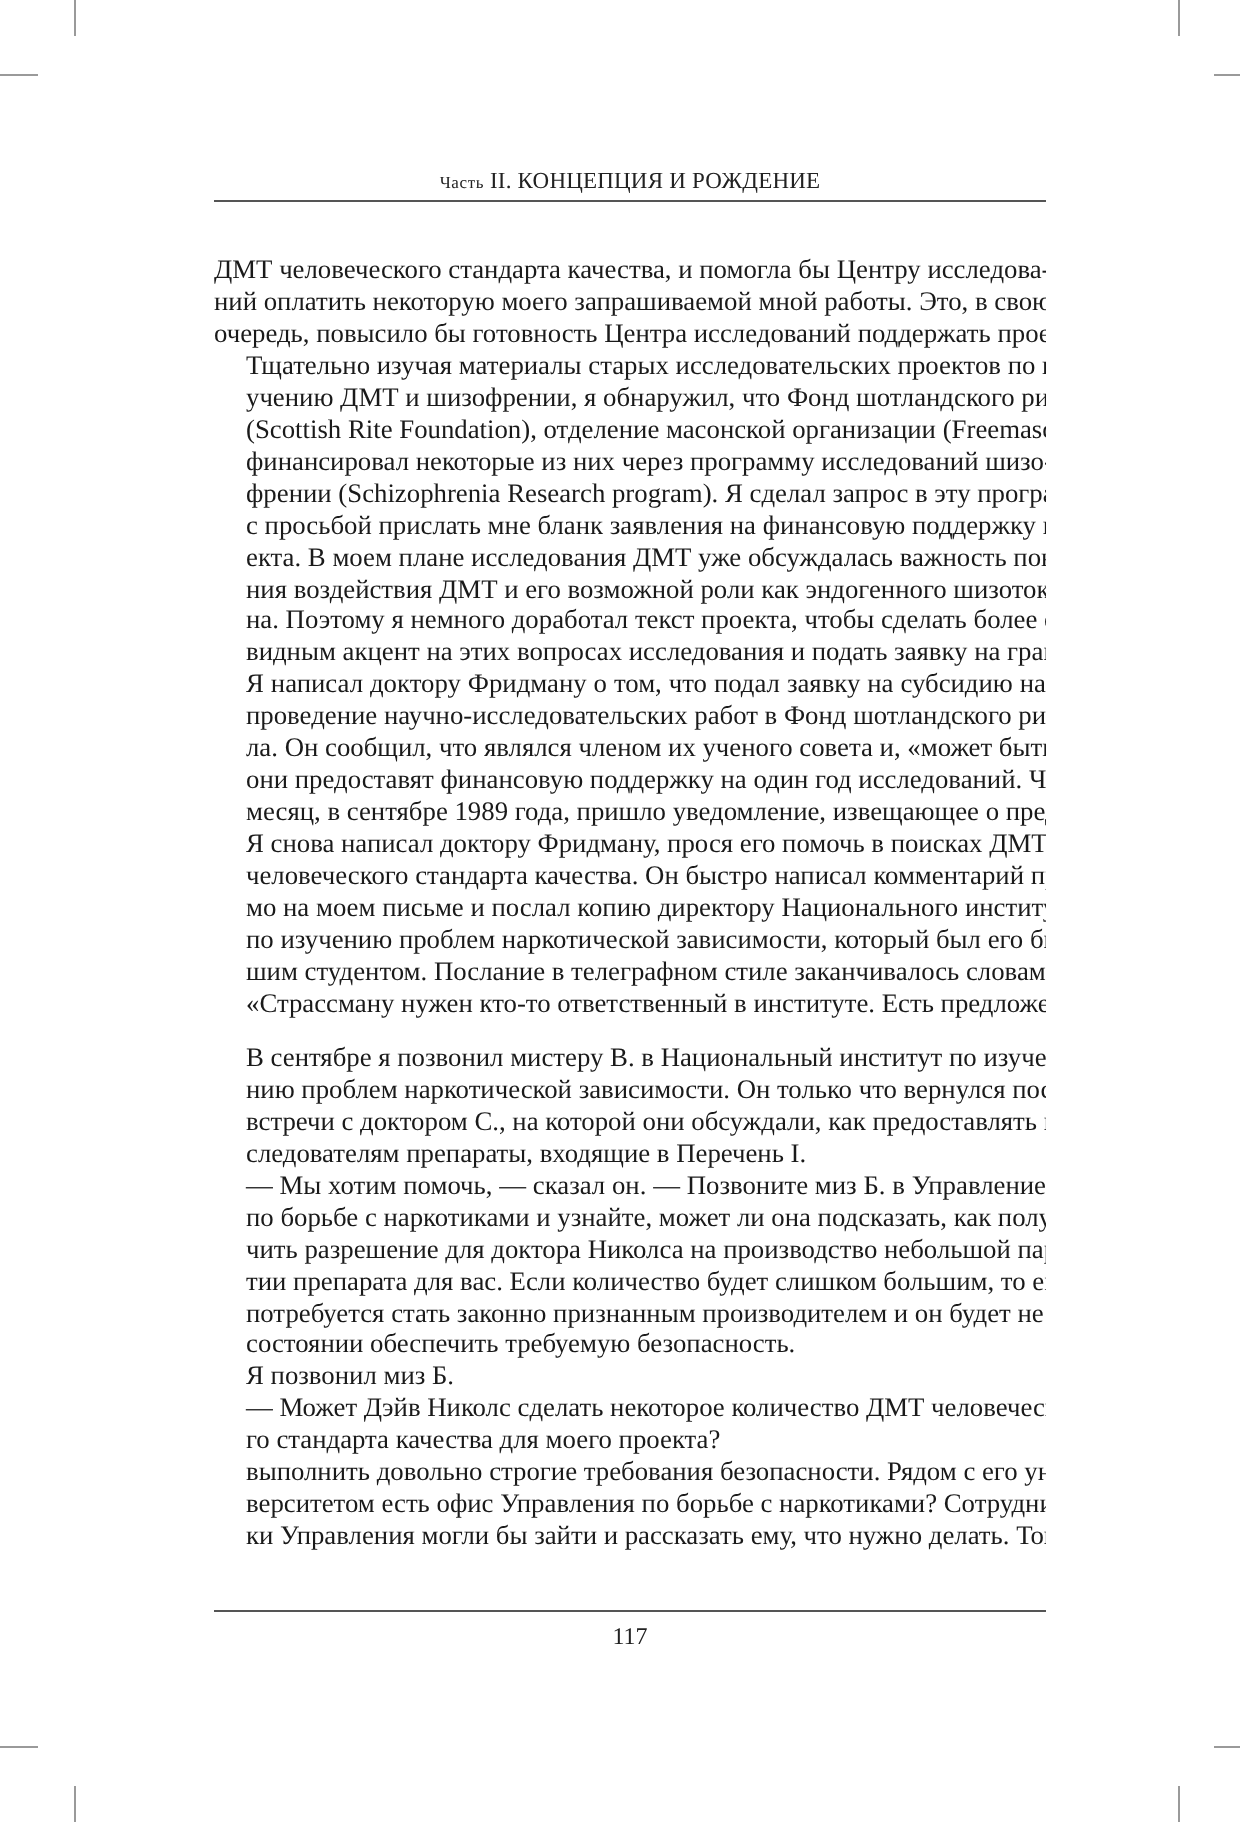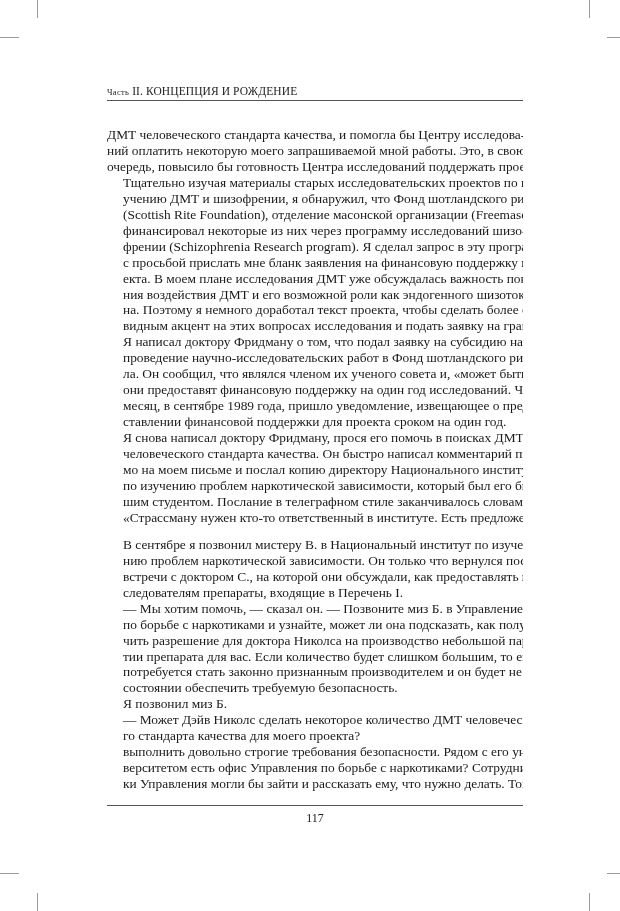--- a/index.html
+++ b/index.html
@@ -2,21 +2,21 @@
 <html><head>
   <meta charset="utf-8">
   <style>
     html, body { margin: 0; padding: 0; background: #ffffff; }
     body { width: 620px; height: 911px; position: relative; overflow: hidden;
            font-family: "Liberation Serif", "DejaVu Serif", serif; color: #1a1a1a; }
     .crop { position: absolute; background: #9a9a9a; }
     .crop.v { width: 1px; height: 18px; }
     .crop.h { height: 1px; width: 19px; }
     .running-head { position: absolute; left: 107px; width: 416px; top: 85px;
-                    text-align: left; font-size: 11.5px; letter-spacing: 0.1px; color: #222; }
+                    text-align: center; font-size: 11.5px; letter-spacing: 0.1px; color: #222; }
     .running-head .sc { font-size: 8.5px; letter-spacing: 0.3px; }
     .rule { position: absolute; left: 107px; width: 416px; height: 1px; background: #555; }
     .body-text { position: absolute; left: 107px; width: 416px; top: 127px;
                  font-size: 13.4px; line-height: 15.95px; text-align: justify; }
     .body-text p { margin: 0; text-indent: 16px; }
     .body-text p.noindent { text-indent: 0; }
     .line { display: block; text-align: justify; text-align-last: justify; white-space: nowrap; overflow: hidden; }
     .line.last { text-align-last: left; }
     .gap { height: 11px; }
     .folio { position: absolute; left: 107px; width: 416px; top: 811px;
@@ -56,21 +56,20 @@
       <span class="line">ния воздействия ДМТ и его возможной роли как эндогенного шизотокси-</span>
       <span class="line">на. Поэтому я немного доработал текст проекта, чтобы сделать более оче-</span>
       <span class="line last">видным акцент на этих вопросах исследования и подать заявку на грант.</span>
     </p>
     <p class="">
       <span class="line" style="text-indent: 16px;">Я написал доктору Фридману о том, что подал заявку на субсидию на</span>
       <span class="line">проведение научно-исследовательских работ в Фонд шотландского ритуа-</span>
       <span class="line">ла. Он сообщил, что являлся членом их ученого совета и, «может быть»,</span>
       <span class="line">они предоставят финансовую поддержку на один год исследований. Через</span>
       <span class="line">месяц, в сентябре 1989 года, пришло уведомление, извещающее о предо-</span>
-      <span class="line last">ставлении финансовой поддержки для проекта сроком на один год.</span>
     </p>
     <p class="">
       <span class="line" style="text-indent: 16px;">Я снова написал доктору Фридману, прося его помочь в поисках ДМТ</span>
       <span class="line">человеческого стандарта качества. Он быстро написал комментарий пря-</span>
       <span class="line">мо на моем письме и послал копию директору Национального института</span>
       <span class="line">по изучению проблем наркотической зависимости, который был его быв-</span>
       <span class="line">шим студентом. Послание в телеграфном стиле заканчивалось словами:</span>
       <span class="line last">«Страссману нужен кто-то ответственный в институте. Есть предложения?»</span>
     </p>
     <div class="gap"></div>

